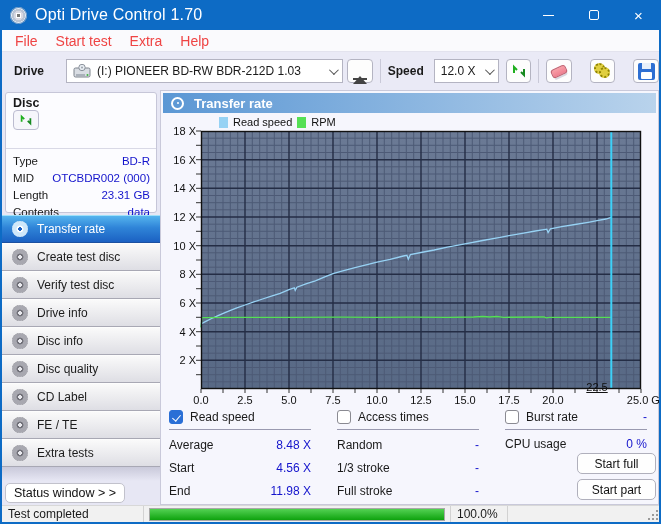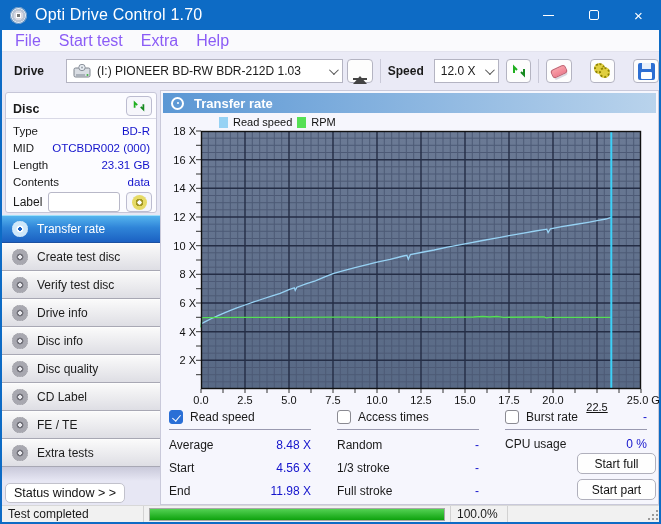--- a/index.html
+++ b/index.html
@@ -19,21 +19,21 @@
     box-shadow:0 0 0 1px #5a8fc4 inset; }
   .title-text { font-size:16px; letter-spacing:.2px; }
   .win-controls { margin-left:auto; display:flex; height:100%; }
   .win-btn { width:45px; height:100%; display:flex; align-items:center; justify-content:center; }
   .glyph-min { width:11px; height:1px; background:#fff; }
   .glyph-max { width:10px; height:10px; border:1px solid #fff; border-radius:2px; }
   .glyph-close { color:#fff; font-size:15px; line-height:1; }
   
   .menubar { position:absolute; left:0; top:30px; width:657px; height:22px;
     background:#fafafd; border-bottom:1px solid #e3e3ee; display:flex; align-items:center; padding-left:4px; }
-  .menu-item { padding:2px 9px; font-size:16px; color:#8b5cf6; }
+  .menu-item { padding:2px 9px; font-size:14px; color:#ef4444; }
   
   .toolbar { position:absolute; left:0; top:52px; width:657px; height:38px;
     background:#eaeaf6; display:flex; align-items:center; }
   .tb-label { font-weight:bold; font-size:12px; }
   .combo { background:#fff; border:1px solid #b4b4c2; border-radius:0; height:24px;
     display:flex; align-items:center; padding:0 6px; position:relative; }
   .chev { width:7px; height:7px; border-right:1.5px solid #555; border-bottom:1.5px solid #555;
     transform:rotate(45deg) translateY(-2px); margin-left:8px; }
   .tb-btn { background:#fdfdfd; border:1px solid #b4b4c2; border-radius:4px; height:24px; width:26px;
     display:flex; align-items:center; justify-content:center; }
@@ -45,22 +45,22 @@
     border-radius:3px; transform:rotate(-25deg); box-shadow:0 3px 0 -1px #d8d8e0; }
   .gear { width:11px; height:11px; border-radius:50%; border:2px dotted #8f8400; background:#e0cf40; position:absolute; }
   .gears-wrap { position:relative; width:18px; height:16px; }
   .floppy { width:17px; height:17px; background:#2e6fd2; border-radius:2px; position:relative; }
   .floppy:before { content:""; position:absolute; left:4px; top:0; width:9px; height:6px; background:#e8f0fa; }
   .floppy:after { content:""; position:absolute; left:3px; bottom:1px; width:11px; height:7px; background:#fff; border-radius:1px; }
   
   .sidebar { position:absolute; left:0; top:90px; width:158px; height:415px; background:#e7e7f4; }
   .disc-panel { position:absolute; left:3px; top:2px; width:152px; height:121px;
     background:#fcfcff; border:1px solid #c6c6d8; border-radius:3px; }
-  .disc-panel-head { display:flex; align-items:flex-end; justify-content:space-between;
-    padding:3px 4px 2px 7px; border-bottom:1px solid #d9d9e6; }
+  .disc-panel-head { display:flex; align-items:flex-start; justify-content:space-between;
+    padding:3px 4px 18px 7px; border-bottom:1px solid #d9d9e6;flex-direction:column; }
   .disc-panel-title { font-weight:bold; font-size:12.5px; }
   .mini-btn { width:26px; height:20px; background:#f6f6fb; border:1px solid #bcbcd0; border-radius:4px;
     display:flex; align-items:center; justify-content:center; }
   .disc-rows { padding:3px 6px 0 7px; }
   .disc-row { display:flex; justify-content:space-between; font-size:11.5px; height:17px; align-items:center; }
   .disc-row .val { color:#1414cc; }
   .label-row { display:flex; align-items:center; padding:2px 4px 0 7px; gap:6px; }
   .label-input { width:72px; height:20px; border:1px solid #b8b8c8; border-radius:3px; background:#fff;
     font-size:11px; padding:0 4px; font-family:"Liberation Sans",sans-serif; }
   .gold-disc { width:15px; height:15px; border-radius:50%;
@@ -305,21 +305,21 @@
   <div id="xticks">
       <div class="xtick" style="left: 40px; top: 303px;">0.0</div>
       <div class="xtick" style="left: 84px; top: 303px;">2.5</div>
       <div class="xtick" style="left: 128px; top: 303px;">5.0</div>
       <div class="xtick" style="left: 172px; top: 303px;">7.5</div>
       <div class="xtick" style="left: 216px; top: 303px;">10.0</div>
       <div class="xtick" style="left: 260px; top: 303px;">12.5</div>
       <div class="xtick" style="left: 304px; top: 303px;">15.0</div>
       <div class="xtick" style="left: 348px; top: 303px;">17.5</div>
       <div class="xtick" style="left: 392px; top: 303px;">20.0</div>
-      <div class="xtick" style="left: 436px; top: 310px; text-decoration: underline;">22.5</div>
+      <div class="xtick" style="left: 436px; top: 290px; text-decoration: underline;">22.5</div>
       <div class="xtick" style="left: 480px; top: 303px; transform: translateX(-35%);">25.0 GB</div>
     </div>
 
   <div class="res-col" style="left:8px; top:318px; width:142px">
     <div class="res-head">
       <span class="cbx checked"></span>
       <span>Read speed</span>
     </div>
     <div class="res-underline"></div>
     <div id="rs-rows" style="position:relative">

